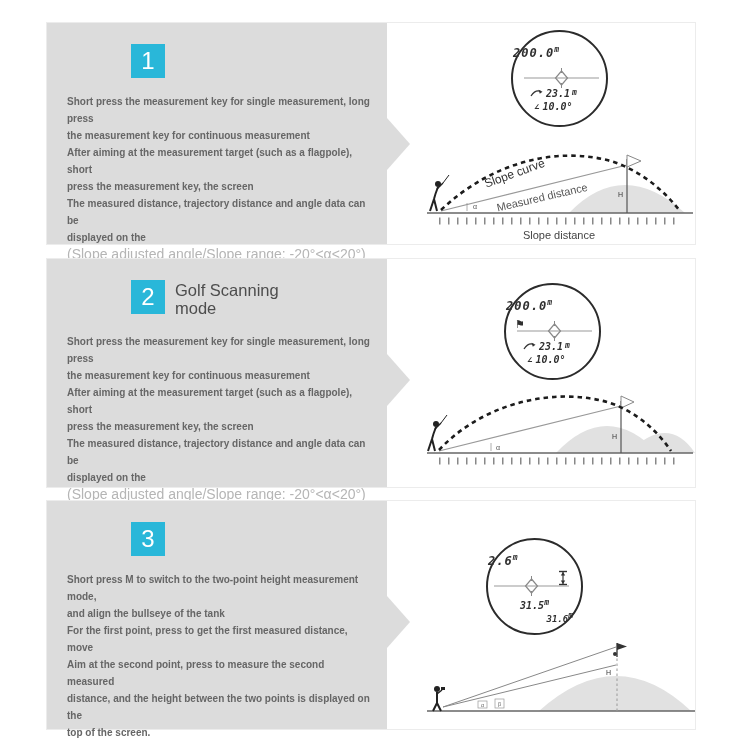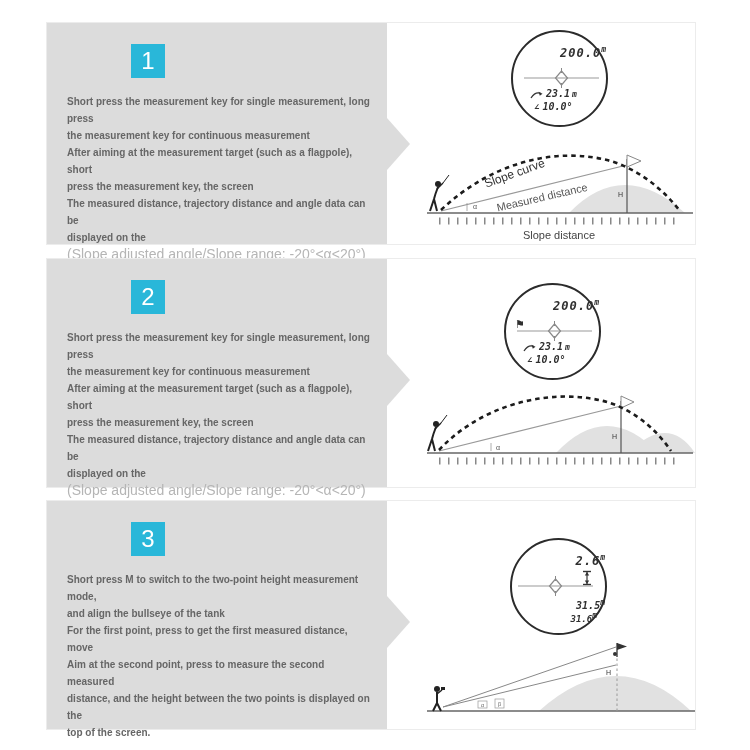--- a/index.html
+++ b/index.html
@@ -20,30 +20,30 @@
   .badge { width:34px; height:34px; background:#29b7d9; color:#ffffff; font-size:24px;
            line-height:34px; text-align:center; flex:0 0 auto; }
   .title { margin-left:10px; font-size:16.5px; line-height:1.12; color:#4d4d4d; white-space:pre-line; padding-top:1px; }
 
   .body-text { margin:15px 16px 0 20px; font-size:10px; line-height:17px; color:#666666; white-space:pre-line;font-weight:bold; }
   .note-text { margin:0 16px 0 20px;  font-size:14px; line-height:17px; color:#b5b5b5; white-space:pre-line; }
 
   .vf { position:absolute; width:97px; height:97px; border:2.5px solid #2b2b2b; border-radius:50%; background:#ffffff; }
   .vf1 { left:464px; top:7px; }
   .vf2 { left:457px; top:24px; }
-  .vf3 { left:463px; top:37px; }
+  .vf3 { left:439px; top:37px; }
   .seg { font-family:"DejaVu Sans Mono", monospace; font-style:italic; font-weight:bold; color:#2f2f2f; }
-  .vf-main   { position:absolute; top:13px; left:0; width:100%; text-align:right; font-size:12px; letter-spacing:1px; }
+  .vf-main   { position:absolute; top:13px; left:0; width:100%; text-align:left; font-size:12px; letter-spacing:1px; }
   .vf-unit   { font-size:8px; vertical-align:super; letter-spacing:0; }
   .vf-reticle{ position:absolute; top:36px; left:11px; }
   .vf-reticle.shift { left:6px; }
-  .vf-slope  { position:absolute; top:56px; left:17px; font-size:10px; display:flex; align-items:flex-end; gap:2px; }
+  .vf-slope  { position:absolute; top:56px; left:17px; font-size:10px; display:flex; align-items:flex-start; gap:2px; }
   .vf-angle  { position:absolute; top:69px; left:21px; font-size:10px; display:flex; align-items:center; gap:3px; }
   .vf-flag   { position:absolute; top:33px; left:9px; font-size:11px; color:#2f2f2f; font-style:normal; }
-  .vf-d1     { position:absolute; top:58px; left:0; width:100%; text-align:right; font-size:10px; }
+  .vf-d1     { position:absolute; top:58px; left:0; width:100%; text-align:center; font-size:10px; }
   .vf-d2     { position:absolute; top:71px; left:-8px; width:100%; text-align:right; font-size:9px; }
   .vf-tp     { position:absolute; top:30px; right:13px; }
   .angle-glyph { font-style:normal; font-size:9px; color:#333; }
 
   .diag { position:absolute; }
   .d1 { left:374px; top:124px; }
   .d2 { left:374px; top:134px; }
   .d3 { left:374px; top:140px; }
 </style>
 </head>
@@ -113,20 +113,22 @@
       <text x="202" y="50" font-size="7" fill="#333" text-anchor="end">H</text>
       <text x="52" y="62" font-size="7" fill="#555">α</text>
     </svg>
   </div>
 
   <div class="card card2">
     <div class="panel">
       <div class="panel-arrow"></div>
       <div class="head">
         <div class="badge">2</div>
+        <div class="title">Golf Scanning
+mode</div>
       </div>
       <div class="body-text">Short press the measurement key for single measurement, long press
 the measurement key for continuous measurement
 After aiming at the measurement target (such as a flagpole), short
 press the measurement key, the screen
 The measured distance, trajectory distance and angle data can be
 displayed on the</div>
       <div class="note-text">(Slope adjusted angle/Slope range: -20°&lt;α&lt;20°)
 Distance+ Slope Adjusted Distance+ Angle (scanning Mode)</div>
     </div>

